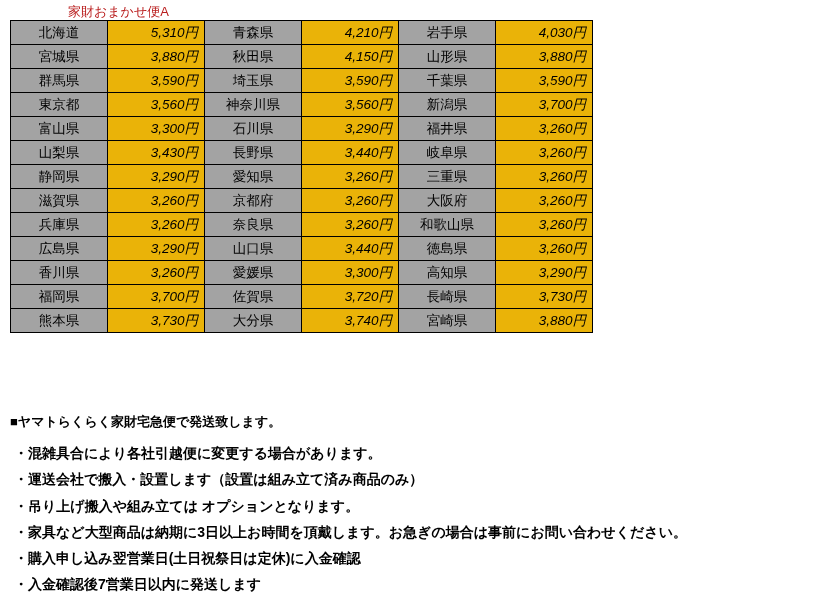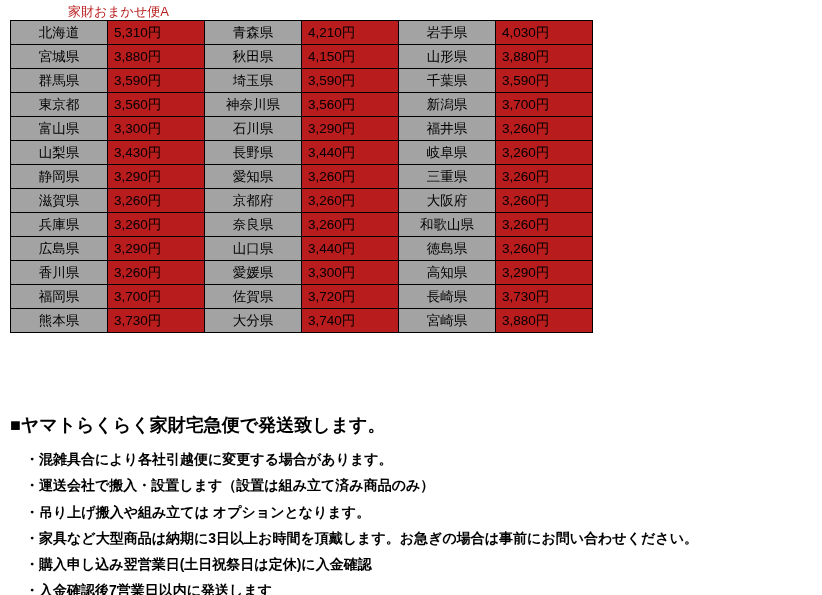--- a/index.html
+++ b/index.html
@@ -47,42 +47,43 @@
     white-space: nowrap;
     vertical-align: middle;
   }
   td.pref {
     width: 84px;
     text-align: center;
     background: #a3a3a3;
   }
   td.price {
     width: 84px;
-    text-align: left;
-    background: #b91c1c;
+    text-align: right;
+    background: #eab308;
+    font-style: italic;
   }
   td.empty-cell {
     background: #ffffff;
   }
   .notes {
     position: absolute;
     left: 10px;
     top: 413px;
     width: 800px;
   }
   .note-head {
-    font-size: 18px;
+    font-size: 13px;
     font-weight: bold;
     margin: 0 0 12px 0;
     white-space: nowrap;
   }
   .note-line {
     font-size: 14px;
     font-weight: bold;
-    margin: 0 0 6px 15px;
+    margin: 0 0 6px 4px;
     white-space: nowrap;
     line-height: 1.45;
   }
 </style>
 </head>
 <body>
 
 <div class="page">
 
   <div class="title">家財おまかせ便A</div>

